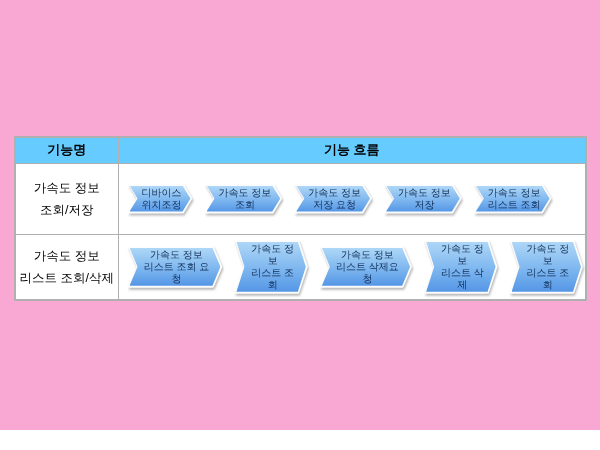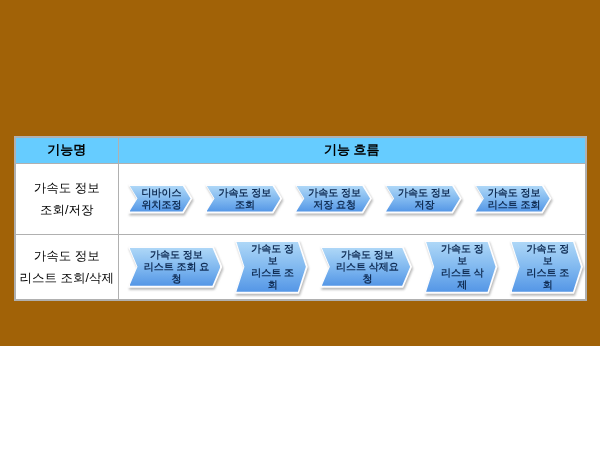--- a/index.html
+++ b/index.html
@@ -1,21 +1,21 @@
 <!DOCTYPE html>
 <html><head>
 <meta charset="utf-8">
 <style>
   * { margin:0; padding:0; box-sizing:border-box; }
   html,body { background:#ffffff; }
   body { font-family:"Liberation Sans","DejaVu Sans",sans-serif; }
 
   .canvas {
-    position:relative; width:600px; height:346px;
-    background:#a16207; overflow:hidden;
+    position:relative; width:600px; height:430px;
+    background:#f9a8d4; overflow:hidden;
   }
 
   table.flow-table {
     position:absolute; left:14px; top:136px; width:573px;
     border-collapse:collapse; table-layout:fixed;
     border:2px solid #b0b0b0;
   }
   .flow-table th, .flow-table td { border:1px solid #b0b0b0; background:#ffffff; }
 
   .flow-table th {
@@ -42,21 +42,21 @@
   .chev {
     clip-path:polygon(0 0, calc(100% - 9px) 0, 100% 50%, calc(100% - 9px) 100%, 0 100%, 9px 50%);
     background:#fdfdfe; padding:2px;
   }
   .chev-fill {
     clip-path:polygon(0 0, calc(100% - 8px) 0, 100% 50%, calc(100% - 8px) 100%, 0 100%, 8px 50%);
     background:linear-gradient(180deg,#aed7f7 0%, #7db6ef 55%, #5496e6 100%);
     min-height:24px;
     display:flex; align-items:center; justify-content:center;
     text-align:center; white-space:pre-line;
-    font-size:10px; line-height:12px; font-weight:bold; color:#112e56;
+    font-size:10px; line-height:12px; font-weight:normal; color:#112e56;
     padding:1px 9px 1px 12px;
   }
 </style>
 </head>
 <body>
 
 <div class="canvas">
   <table class="flow-table">
     <colgroup>
       <col style="width:103px">

